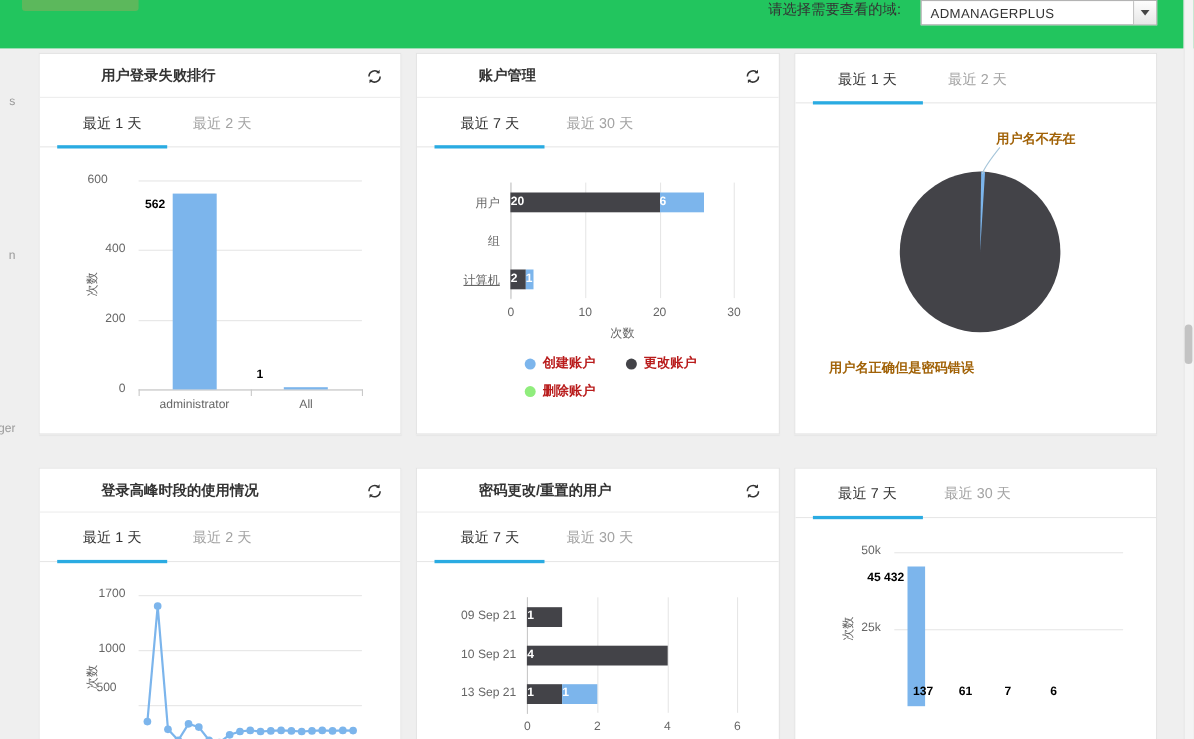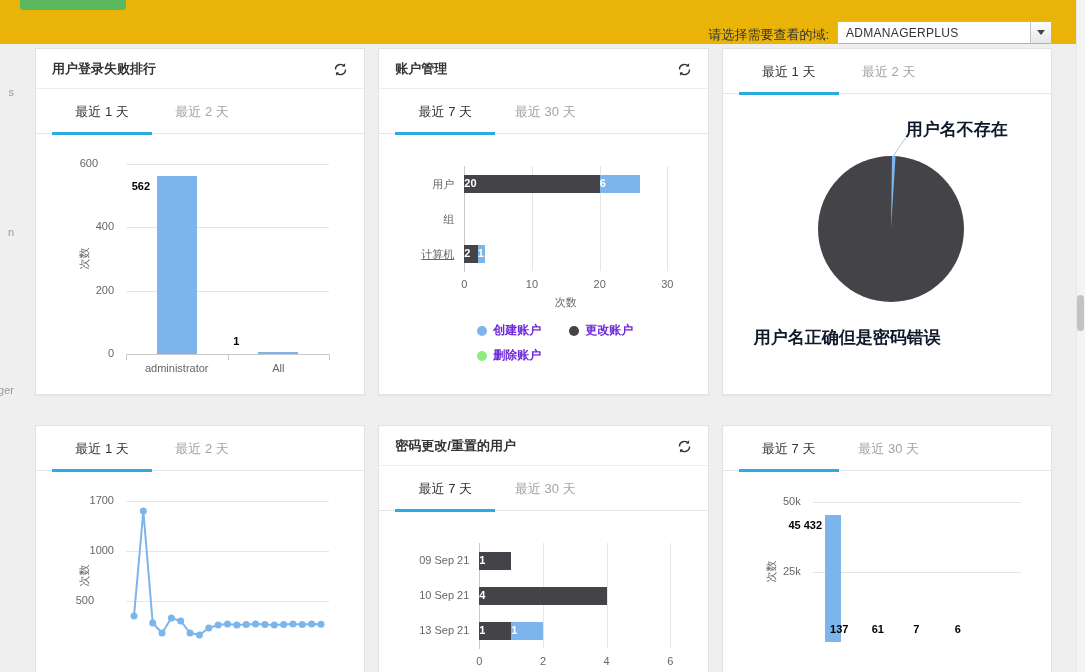--- a/index.html
+++ b/index.html
@@ -5,23 +5,23 @@
   * { margin:0; padding:0; box-sizing:border-box; }
   html,body { width:1085px; height:672px; overflow:hidden; }
   body {
     position:relative;
     background:#efefef;
     font-family:"Liberation Sans","DejaVu Sans",sans-serif;
     color:#333;
   }
   
   .topbar {
-    position:relative; height:44px; background:#eab308;
-    display:flex; align-items:flex-end; justify-content:flex-end;
-    padding-right:33px; gap:8px;
+    position:relative; height:44px; background:#22c55e;
+    display:flex; align-items:flex-start; justify-content:flex-end;
+    padding-right:33px; gap:18px;
   }
   .green-btn {
     position:absolute; left:20px; top:-16px; width:106px; height:26px;
     border:none; border-radius:3px; cursor:pointer;
   }
   .domain-label { font-size:13px; color:#333; }
   .domain-select {
     width:215px; height:23px; background:#fff; border:1px solid #b3b3b3;
     display:flex; align-items:center; cursor:pointer;
   }
@@ -36,21 +36,21 @@
   .cards { display:flex; flex-wrap:wrap; gap:30px 13px; padding:4px 33px 0 35px; }
   .card {
     flex:1 1 30%; min-width:0; height:347px; background:#fff;
     border:1px solid #e3e3e3; box-shadow:0 1px 1px rgba(0,0,0,.04);
     overflow:hidden;
   }
   .card-header {
     display:flex; align-items:center; justify-content:space-between;
     padding:11px 16px 10px; border-bottom:1px solid #ededed;
   }
-  .card-title { font-size:13px; font-weight:bold; color:#333; }
+  .card-title { font-size:13px; font-weight:bold; color:#333;margin-left:40px; }
   .refresh-btn { background:none; border:none; cursor:pointer; padding:0; line-height:0; }
   .card-tabs { display:flex; padding-left:16px; border-bottom:1px solid #e7e7e7; }
   .tab {
     position:relative; min-width:100px; text-align:center;
     padding:14px 4px 12px; font-size:13px; color:#a3a3a3; cursor:pointer;
   }
   .tab.active { color:#333; }
   .tab.active::after {
     content:''; position:absolute; left:0; right:0; bottom:-2px; height:3px; background:#2aabe2;
   }
@@ -64,25 +64,25 @@
   .axis-line-y { position:absolute; width:1px; background:#c9c9c9; }
   .tickmark-v { position:absolute; width:1px; height:6px; background:#c9c9c9; }
   .tick { position:absolute; font-size:11px; color:#666; }
   .ylab { text-align:right; } .ycat { text-align:right; }
   .xlab,.xcat { text-align:center; white-space:nowrap; overflow:hidden; }
   .axis-title { position:absolute; font-size:11px; color:#666; text-align:center; }
   .vrot { transform:rotate(-90deg); }
   .bar,.seg { position:absolute; }
   .dlabel { position:absolute; font-size:11px; font-weight:bold; color:#000; text-align:left; white-space:nowrap; }
   .dlabel.white { color:#fff; overflow:hidden; }
-  .pie-label { position:absolute; font-size:17px; font-weight:bold; color:#0f172a; white-space:nowrap; }
+  .pie-label { position:absolute; font-size:12px; font-weight:bold; color:#a16207; white-space:nowrap; }
   .legend { display:flex; flex-wrap:wrap; width:235px; margin:16px 0 0 98px; column-gap:28px; row-gap:8px; }
   .legend-item { display:flex; align-items:center; gap:6px; cursor:pointer; }
   .legend-dot { width:10px; height:10px; border-radius:50%; }
-  .legend-label { font-size:12px; font-weight:bold; color:#6d28d9; }
+  .legend-label { font-size:12px; font-weight:bold; color:#b91c1c; }
   
   .scrollbar { position:absolute; right:0; top:0; bottom:0; width:9px; background:#f4f4f4; border-left:1px solid #e6e6e6; }
   .scroll-thumb { position:absolute; right:1px; top:295px; width:7px; height:36px; border-radius:4px; background:#c3c3c3; }
   .bg-frag { position:absolute; left:0; width:14px; overflow:hidden; font-size:11px; color:#9a9a9a; white-space:nowrap; direction:rtl; }
 </style>
 </head>
 <body>
 
 <header class="topbar">
   <button class="green-btn" style="background: rgb(92, 184, 92);"></button>
@@ -205,28 +205,39 @@
           <circle cx="168" cy="125" r="73" fill="#434348"></circle>
           <path d="M 168 125 L 169 52 L 172.5 52.5 Z" fill="#7cb5ec"></path>
           <path d="M 186 30 C 178 40, 172 48, 170 54" fill="none" stroke="#a7c6da" stroke-width="1"></path>
         </svg>
         <div class="pie-label" style="left: 183px; top: 14px;">用户名不存在</div>
         <div class="pie-label" style="left: 31px; top: 222px;">用户名正确但是密码错误</div>
       </div>
   </section>
 
   <section class="card">
+    <div class="card-header">
+      <h3 class="card-title">登录高峰时段的使用情况</h3>
+      <button class="refresh-btn">
+        <svg viewBox="0 0 16 16" width="15" height="15">
+            <path d="M13.4 8a5.4 5.4 0 0 1-9.6 3.4" fill="none" stroke="#333" stroke-width="1.5"></path>
+            <path d="M2.6 8a5.4 5.4 0 0 1 9.6-3.4" fill="none" stroke="#333" stroke-width="1.5"></path>
+            <path d="M12.9 1.4v3.4H9.5z" fill="#333"></path>
+            <path d="M3.1 14.6v-3.4h3.4z" fill="#333"></path>
+          </svg>
+      </button>
+    </div>
     <div class="card-tabs">
       <div class="tab active">最近 1 天</div>
       <div class="tab">最近 2 天</div>
     </div>
     <div class="chart-area h-c4" id="chart-3">
         <div class="axis-title vrot" style="left: 28px; top: 87px; width: 40px;">次数</div>
         <div class="grid-h" style="left: 90px; top: 120px; width: 203px;"></div>
-        <div class="tick ylab" style="left: 0px; top: 113px; width: 58px;">500</div>
+        <div class="tick ylab" style="left: 0px; top: 98px; width: 70px;">500</div>
         <div class="grid-h" style="left: 90px; top: 70px; width: 203px;"></div>
         <div class="tick ylab" style="left: 0px; top: 63px; width: 78px;">1000</div>
         <div class="grid-h" style="left: 90px; top: 20px; width: 203px;"></div>
         <div class="tick ylab" style="left: 0px; top: 13px; width: 78px;">1700</div>
         <svg width="328" height="190" style="position:absolute;left:0;top:0">
           <polyline points="98,135 107.35,30 116.7,142 126.05,152 135.4,137 144.75,140 154.1,152 163.45,154 172.8,147 182.15,144 191.5,143 200.85,144 210.2,143.5 219.55,143 228.9,143.5 238.25,144 247.6,143.5 256.95,143 266.3,143.5 275.65,143 285,143.2" fill="none" stroke="#7cb5ec" stroke-width="2"></polyline>
           <circle cx="98" cy="135" r="3.5" fill="#7cb5ec"></circle>
           <circle cx="107.35" cy="30" r="3.5" fill="#7cb5ec"></circle>
           <circle cx="116.7" cy="142" r="3.5" fill="#7cb5ec"></circle>
           <circle cx="126.05" cy="152" r="3.5" fill="#7cb5ec"></circle>

